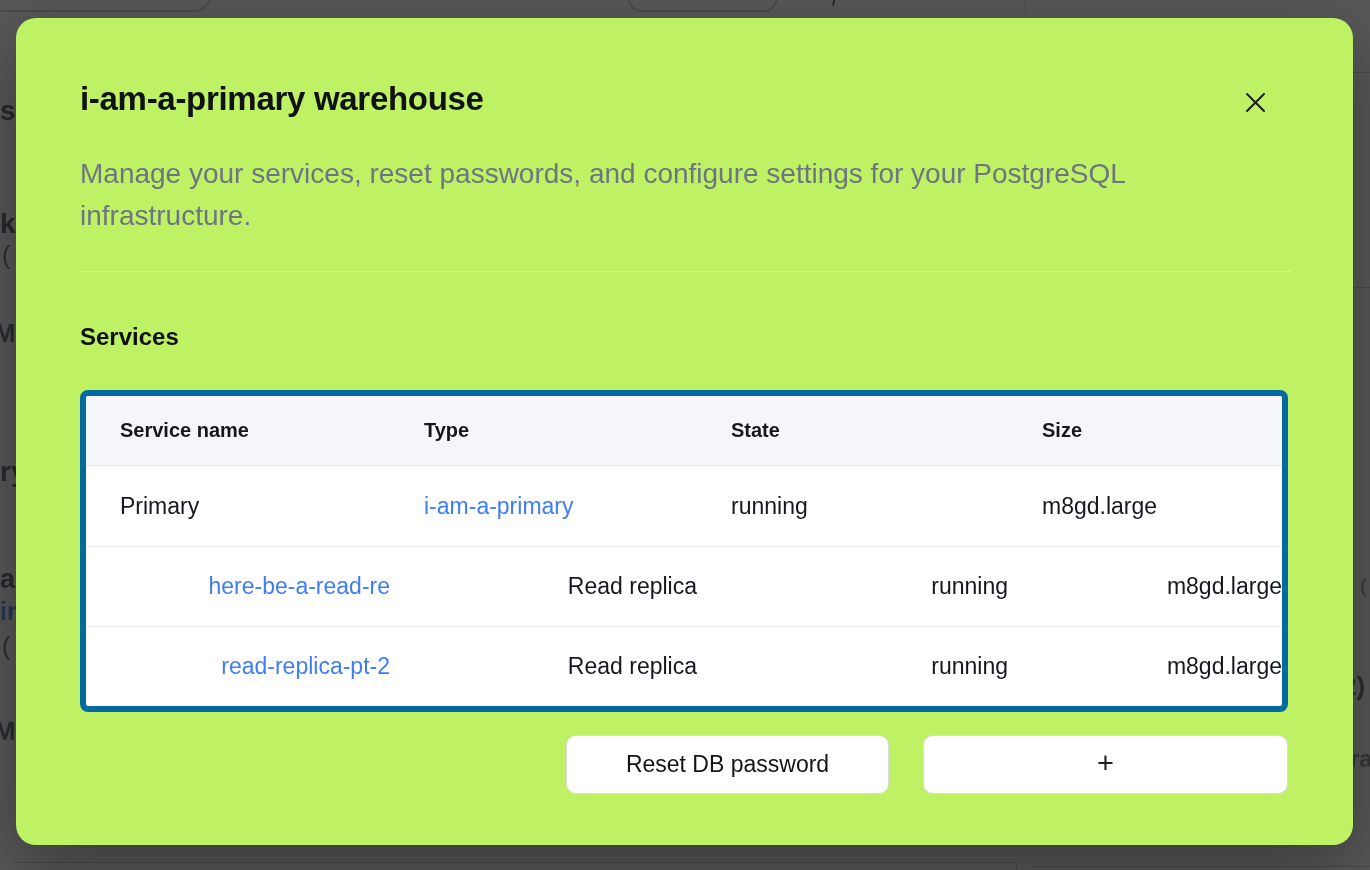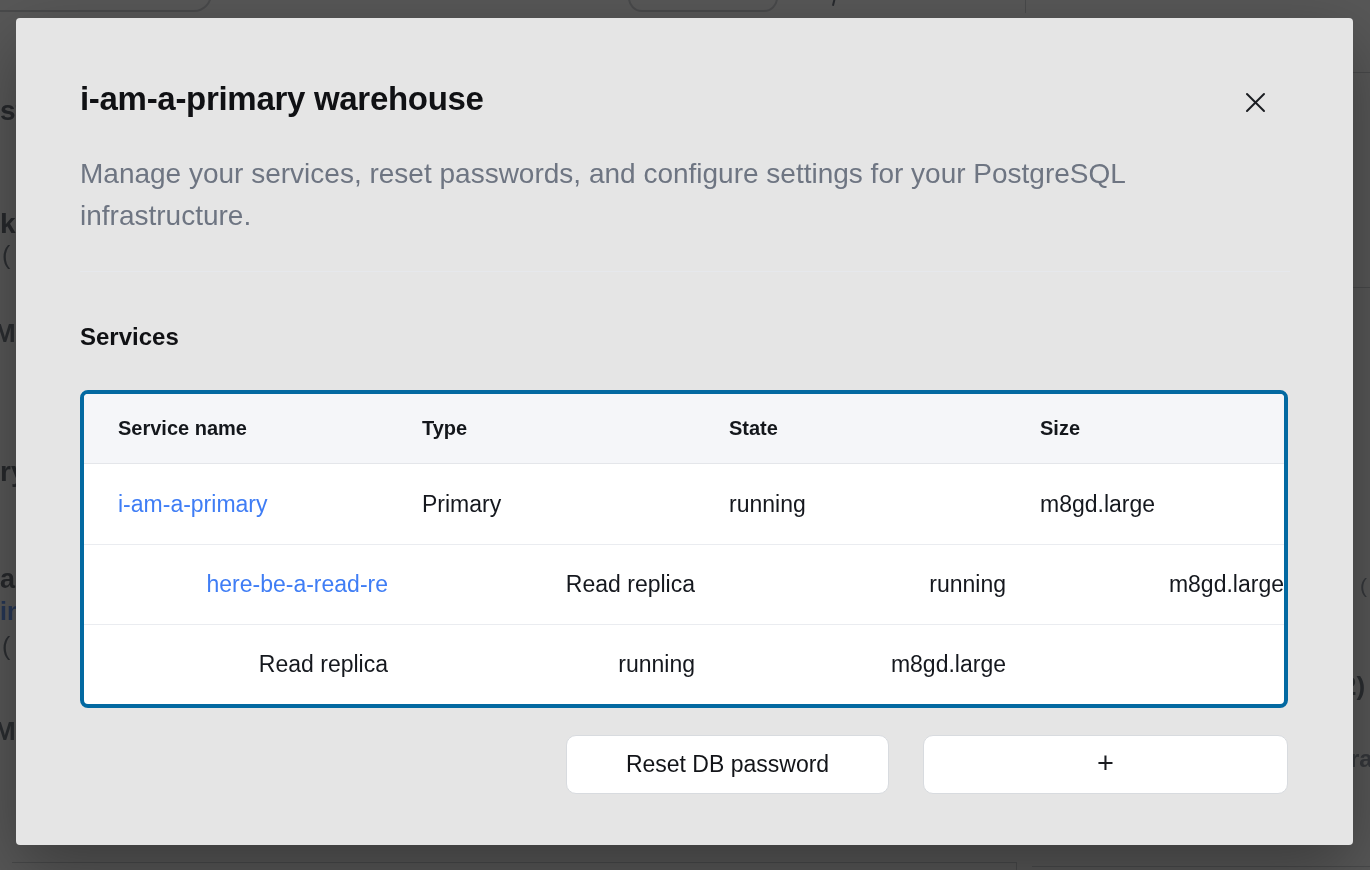--- a/index.html
+++ b/index.html
@@ -20,36 +20,36 @@
   .h-r1 { left:1350px; top:72px; width:20px; height:1px; }
   .h-r2 { left:1350px; top:287px; width:20px; height:1px; }
   .h-b1 { left:12px; top:862px; width:1004px; height:1px; }
   .v-b1 { left:1016px; top:862px; width:1px; height:8px; }
   .h-b2 { left:1032px; top:866px; width:338px; height:1px; }
 
   .overlay { position:absolute; inset:0; background:rgba(0,0,0,0.65); }
 
   
   .modal { position:absolute; left:16px; top:18px; width:1337px; height:827px;
-    background:#e5e5e5; border-radius:4px;
+    background:#bef264; border-radius:20px;
     box-shadow:0 24px 70px rgba(0,0,0,0.35); }
   .modal-title { position:absolute; left:64px; top:62px; font-size:33px;
     font-weight:700; letter-spacing:-0.3px; color:#101114; }
   .close-btn { position:absolute; left:1219px; top:64px; width:40px; height:40px;
     display:flex; align-items:center; justify-content:center;
     background:none; border:none; cursor:pointer; }
   .modal-desc { position:absolute; left:64px; top:135px; width:1150px;
     font-size:28px; line-height:42px; color:#6e7582; }
   .divider { position:absolute; left:64px; top:253px; width:1210px; height:1px;
     background:#e6e8ec; }
   .section-title { position:absolute; left:64px; top:305px; font-size:24px;
     font-weight:700; color:#101114; }
 
   .services-table { position:absolute; left:64px; top:372px; width:1208px;
-    border:4px solid #0369a1; border-radius:8px; background:#fff; overflow:hidden; }
+    border:6px solid #0369a1; border-radius:8px; background:#fff; overflow:hidden; }
   .t-row { display:grid; grid-template-columns:304px 307px 311px auto;
     align-items:center; }
   .t-head { height:70px; background:#f5f6f9; border-bottom:1px solid #e4e6ea; }
   .t-head .t-cell { font-size:20px; font-weight:600; color:#14171c; }
   .t-cell { padding-left:34px; overflow:hidden; white-space:nowrap; }
   .t-body-row { height:80px; font-size:23px; color:#15181e; }
   .t-body-row + .t-body-row { border-top:1px solid #eaecf0;text-align:right; }
   .svc-link { color:var(--link,#3f7df5); text-decoration:none; display:block;
     max-width:272px; overflow:hidden; white-space:nowrap; cursor:pointer; }
 
@@ -114,38 +114,41 @@
 
   <div class="services-table">
     <div class="t-row t-head">
       <div class="t-cell">Service name</div>
       <div class="t-cell">Type</div>
       <div class="t-cell">State</div>
       <div class="t-cell">Size</div>
     </div>
 
     <div class="t-row t-body-row">
+      <div class="t-cell">Primary</div>
       <div class="t-cell">
           <a class="svc-link">i-am-a-primary</a>
         </div>
-      <div class="t-cell">Primary</div>
       <div class="t-cell">running</div>
       <div class="t-cell">m8gd.large</div>
     </div>
 
     <div class="t-row t-body-row">
       <div class="t-cell">
           <a class="svc-link">here-be-a-read-re</a>
         </div>
       <div class="t-cell">Read replica</div>
       <div class="t-cell">running</div>
       <div class="t-cell">m8gd.large</div>
     </div>
 
     <div class="t-row t-body-row">
+      <div class="t-cell">
+          <a class="svc-link">read-replica-pt-2</a>
+        </div>
       <div class="t-cell">Read replica</div>
       <div class="t-cell">running</div>
       <div class="t-cell">m8gd.large</div>
     </div>
   </div>
 
   <div class="footer-actions">
     <button class="btn btn-reset">Reset DB password</button>
     <button class="btn btn-create">
       <span class="plus-glyph">+</span>

